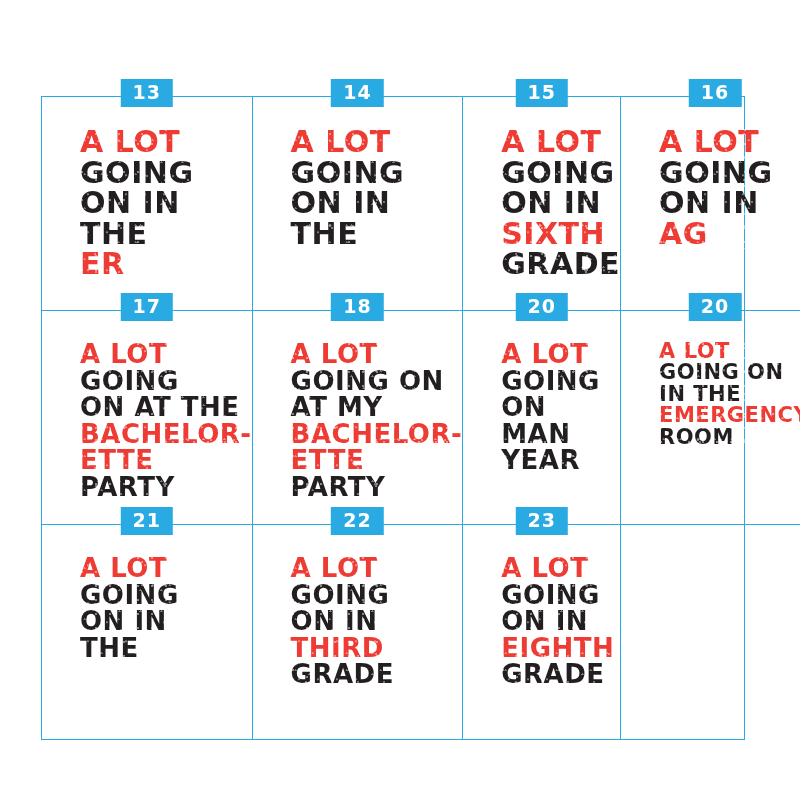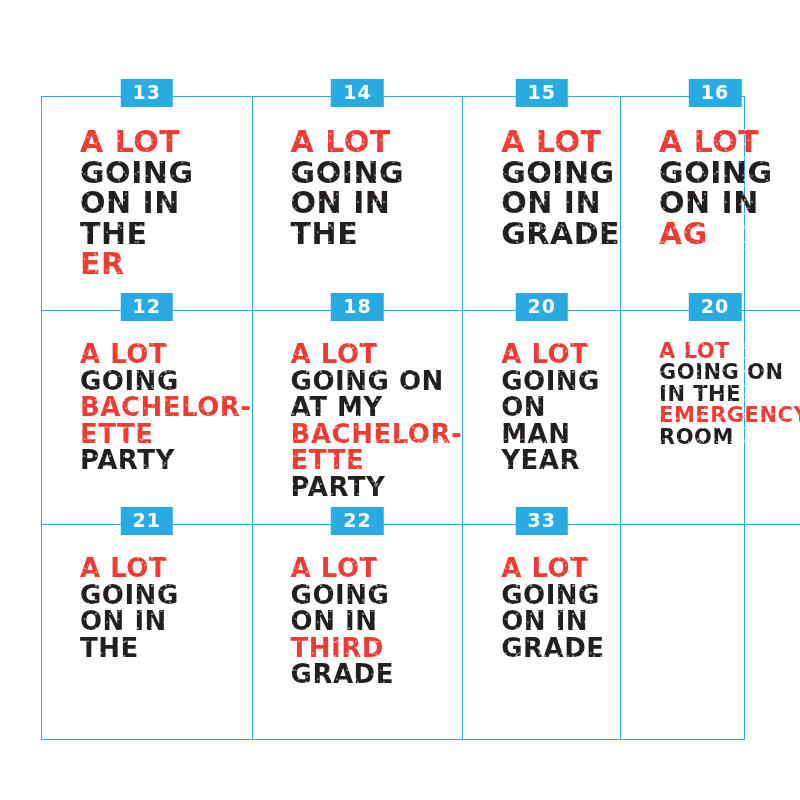--- a/index.html
+++ b/index.html
@@ -133,41 +133,43 @@
           </div>
         </div>
       </div>
       <div class="cell">
         <div class="badge">15</div>
         <div class="design s-big">
           <div class="lines grunge">
             <div class="line red">A LOT</div>
             <div class="line dark">GOING</div>
             <div class="line dark">ON IN</div>
+            <div class="line red">SIXTH</div>
             <div class="line dark">GRADE</div>
           </div>
         </div>
       </div>
       <div class="cell col4">
         <div class="badge">16</div>
         <div class="design s-big">
           <div class="lines grunge">
             <div class="line red">A LOT</div>
             <div class="line dark">GOING</div>
             <div class="line dark">ON IN</div>
             <div class="line red">AG</div>
           </div>
         </div>
       </div>
       <div class="cell">
-        <div class="badge">12</div>
-        <div class="design s-med">
-          <div class="lines grunge">
-            <div class="line red">A LOT</div>
-            <div class="line dark">GOING</div>
+        <div class="badge">17</div>
+        <div class="design s-med">
+          <div class="lines grunge">
+            <div class="line red">A LOT</div>
+            <div class="line dark">GOING</div>
+            <div class="line dark">ON AT THE</div>
             <div class="line red">BACHELOR-</div>
             <div class="line red">ETTE</div>
             <div class="line dark">PARTY</div>
           </div>
         </div>
       </div>
       <div class="cell">
         <div class="badge">18</div>
         <div class="design s-med">
           <div class="lines grunge">
@@ -221,25 +223,26 @@
           <div class="lines grunge">
             <div class="line red">A LOT</div>
             <div class="line dark">GOING</div>
             <div class="line dark">ON IN</div>
             <div class="line red">THIRD</div>
             <div class="line dark">GRADE</div>
           </div>
         </div>
       </div>
       <div class="cell row3">
-        <div class="badge">33</div>
-        <div class="design s-med">
-          <div class="lines grunge">
-            <div class="line red">A LOT</div>
-            <div class="line dark">GOING</div>
-            <div class="line dark">ON IN</div>
+        <div class="badge">23</div>
+        <div class="design s-med">
+          <div class="lines grunge">
+            <div class="line red">A LOT</div>
+            <div class="line dark">GOING</div>
+            <div class="line dark">ON IN</div>
+            <div class="line red">EIGHTH</div>
             <div class="line dark">GRADE</div>
           </div>
         </div>
       </div>
       <div class="cell col4 row3"></div>
     </div>
 </div>
 
 </body></html>

